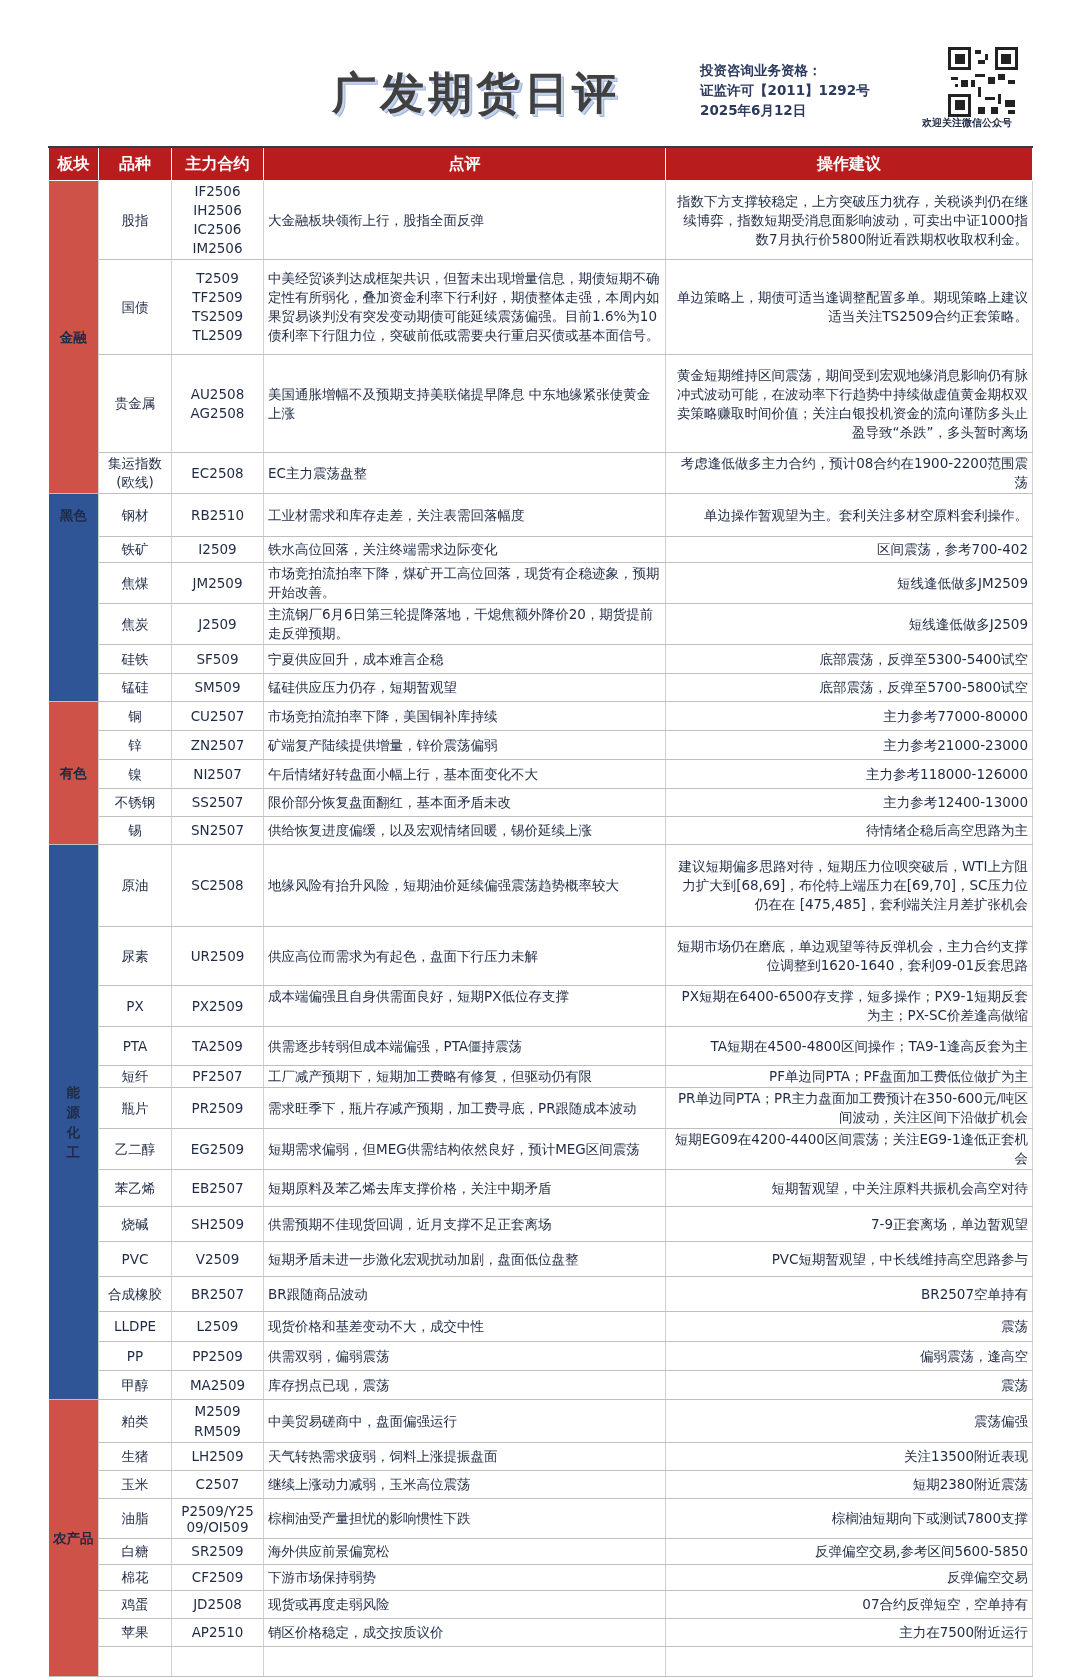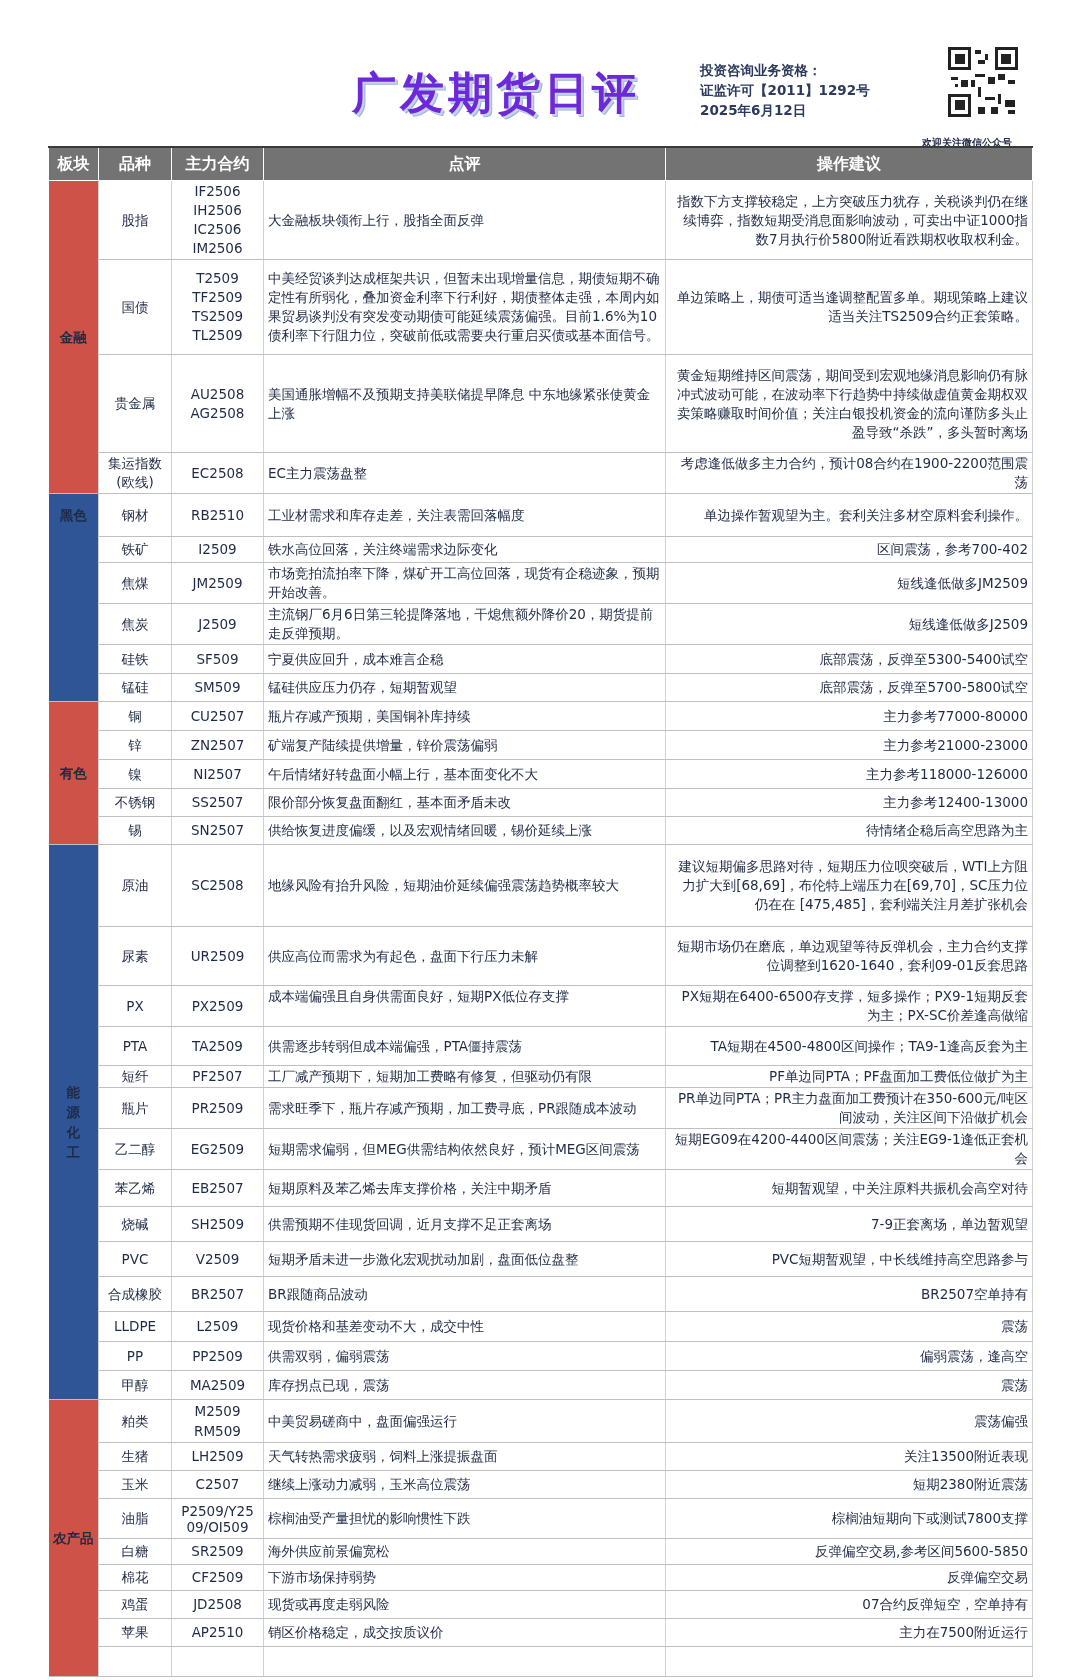--- a/index.html
+++ b/index.html
@@ -2,27 +2,27 @@
 <html><head>
 <meta charset="utf-8">
 <style>
   html, body { margin: 0; padding: 0; background: #ffffff; }
   body { width: 1084px; height: 1680px; overflow: hidden; position: relative; font-family: "DejaVu Sans", "Liberation Sans", sans-serif; color: #1f2a44; }
   .header { position: absolute; left: 0; top: 0; width: 1084px; height: 145px; }
   .logo { position: absolute; left: 78px; top: 60px; width: 190px; height: 60px; }
   .logo-mark { position: absolute; left: 0; top: 4px; width: 52px; height: 52px; }
   .logo-cn { position: absolute; left: 58px; top: 2px; font-size: 26px; font-weight: bold; color: #1d4f9c; letter-spacing: 1px; white-space: nowrap; }
   .logo-en { position: absolute; left: 60px; top: 36px; font-size: 15px; font-weight: bold; color: #1d4f9c; letter-spacing: 0.5px; white-space: nowrap; font-family: "Liberation Sans", sans-serif; }
-  .main-title { position: absolute; left: 352px; top: 64px; font-size: 44px; font-weight: bold; color: #6d28d9; letter-spacing: 4px; text-shadow: 2px 2px 0 #c7d3ea, 3px 3px 0 #9fb4dc; white-space: nowrap; }
+  .main-title { position: absolute; left: 332px; top: 64px; font-size: 44px; font-weight: bold; color: #404040; letter-spacing: 4px; text-shadow: 2px 2px 0 #c7d3ea, 3px 3px 0 #9fb4dc; white-space: nowrap; }
   .license { position: absolute; left: 700px; top: 60px; font-size: 13.5px; font-weight: bold; color: #2b3a5e; line-height: 20px; }
   .qr { position: absolute; left: 948px; top: 47px; width: 70px; height: 70px; }
-  .qr-caption { position: absolute; left: 922px; top: 136px; font-size: 10px; font-weight: bold; color: #1f2a44; white-space: nowrap; }
+  .qr-caption { position: absolute; left: 922px; top: 116px; font-size: 10px; font-weight: bold; color: #1f2a44; white-space: nowrap; }
 
   table.report { position: absolute; left: 48px; top: 146px; width: 984px; border-collapse: collapse; table-layout: fixed; }
-  table.report th { background: #737373; color: #ffffff; font-weight: bold; font-size: 16px; height: 32px; border: 1px solid #ffffff; border-top: 2px solid #3a3a3a; padding: 0; text-align: center; }
+  table.report th { background: #b91c1c; color: #ffffff; font-weight: bold; font-size: 16px; height: 32px; border: 1px solid #ffffff; border-top: 2px solid #3a3a3a; padding: 0; text-align: center; }
   table.report td { border-bottom: 1px solid #bfbfbf; border-right: 1px solid #d0d0d0; font-size: 13.5px; line-height: 19px; padding: 1px 4px; vertical-align: middle; color: #1f2a44; }
   td.sector { color: #ffffff; font-weight: bold; font-size: 14px; text-align: center; border: none; padding: 0 2px; }
   td.sector.red { background: #cf5248; margin-top: 6px; }
   td.sector.blue { background: #2f5597; }
   td.variety { text-align: center; font-size: 14px; padding: 0 2px; }
   td.contract { text-align: center; font-size: 14px; padding: 0 2px; white-space: pre-line; }
   td.comment, td.advice { text-align: left; }
   td.advice { border-right: none; text-align: right; }
 </style>
 </head>
@@ -163,21 +163,21 @@
       <td class="variety">锰硅</td>
       <td class="contract">SM509</td>
       <td class="comment">锰硅供应压力仍存，短期暂观望</td>
       <td class="advice">底部震荡，反弹至5700-5800试空</td>
     </tr>
 
     <tr style="height:29px">
       <td class="sector red" rowspan="5">有色</td>
       <td class="variety">铜</td>
       <td class="contract">CU2507</td>
-      <td class="comment">瓶片存减产预期，美国铜补库持续</td>
+      <td class="comment">市场竞拍流拍率下降，美国铜补库持续</td>
       <td class="advice">主力参考77000-80000</td>
     </tr>
     <tr style="height:29px">
       <td class="variety">锌</td>
       <td class="contract">ZN2507</td>
       <td class="comment">矿端复产陆续提供增量，锌价震荡偏弱</td>
       <td class="advice">主力参考21000-23000</td>
     </tr>
     <tr style="height:29px">
       <td class="variety">镍</td>

